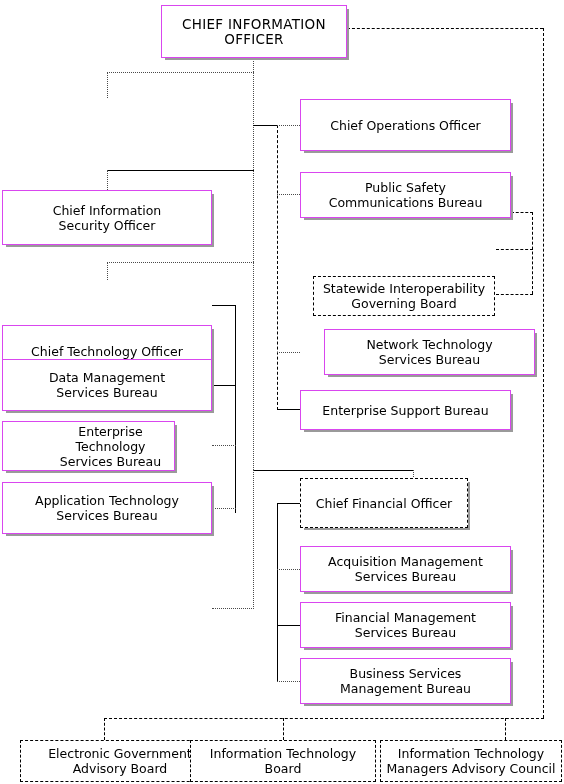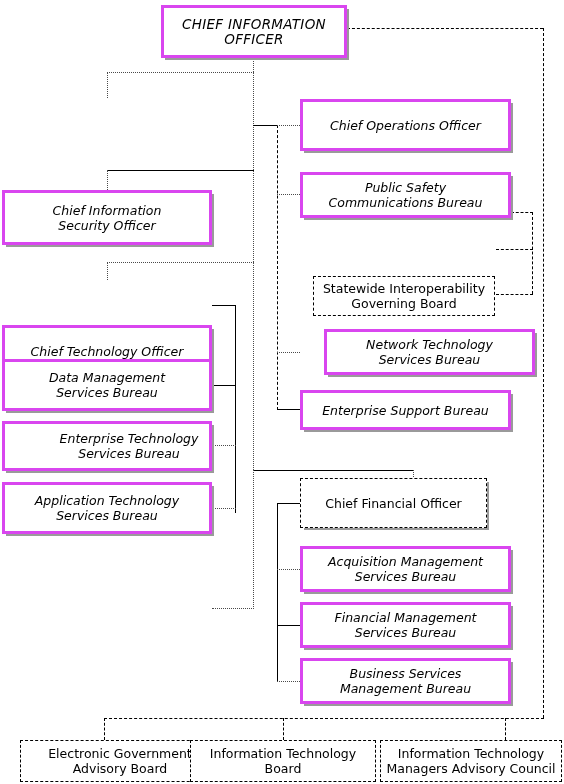--- a/index.html
+++ b/index.html
@@ -18,21 +18,21 @@
     display:flex;
     align-items:center;
     justify-content:center;
     text-align:center;
     color:#000000;
     font-size:12.5px;
     line-height:15px;
     z-index:6;
   }
   .box .lbl{display:block;padding:0 4px;white-space:pre-line;}
-  .solid{border:3px solid #d946ef;box-shadow:3px 3px 0 -1px #9a9a9a;font-style:italic;}
+  .solid{border:1px solid #d946ef;box-shadow:3px 3px 0 -1px #9a9a9a;}
   .dashed{border:1px dashed #000000;box-shadow:3px 3px 0 -1px #9a9a9a;}
   .dashed-plain{border:1px dashed #000000;}
   .caps{font-size:13.5px;letter-spacing:.3px;}
   
   .ln{position:absolute;z-index:2;}
   .h-sol{border-top:1px solid #000000;height:0;}
   .v-sol{border-left:1px solid #000000;width:0;}
   .h-dot{border-top:1px dotted #4a4a4a;height:0;}
   .v-dot{border-left:1px dotted #4a4a4a;width:0;}
   .h-dash{border-top:1px dashed #000000;height:0;}
@@ -107,21 +107,21 @@
 
   <div class="box solid" style="left:2px;top:280px;width:210px;height:53px;margin-top:45px;">
     <span class="lbl">Chief Technology Officer</span>
   </div>
 
   <div class="box solid" style="left:2px;top:359px;width:210px;height:52px;">
     <span class="lbl">Data Management
 Services Bureau</span>
   </div>
 
-  <div class="box solid" style="left:2px;top:421px;width:210px;height:50px;padding-left:44px;">
+  <div class="box solid" style="left:2px;top:421px;width:173px;height:50px;padding-left:44px;">
     <span class="lbl">Enterprise Technology
 Services Bureau</span>
   </div>
 
   <div class="box solid" style="left:2px;top:482px;width:210px;height:52px;">
     <span class="lbl">Application Technology
 Services Bureau</span>
   </div>
 
 
@@ -142,21 +142,21 @@
 
   <div class="box solid" style="left:300px;top:329px;width:211px;height:46px;margin-left:24px;">
     <span class="lbl">Network Technology
 Services Bureau</span>
   </div>
 
   <div class="box solid" style="left:300px;top:390px;width:211px;height:40px;">
     <span class="lbl">Enterprise Support Bureau</span>
   </div>
 
-  <div class="box dashed" style="left:300px;top:478px;width:187px;height:50px;">
+  <div class="box dashed" style="left:300px;top:478px;width:168px;height:50px;">
     <span class="lbl">Chief Financial Officer</span>
   </div>
 
   <div class="box solid" style="left:300px;top:546px;width:211px;height:46px;">
     <span class="lbl">Acquisition Management
 Services Bureau</span>
   </div>
 
   <div class="box solid" style="left:300px;top:602px;width:211px;height:46px;">
     <span class="lbl">Financial Management

